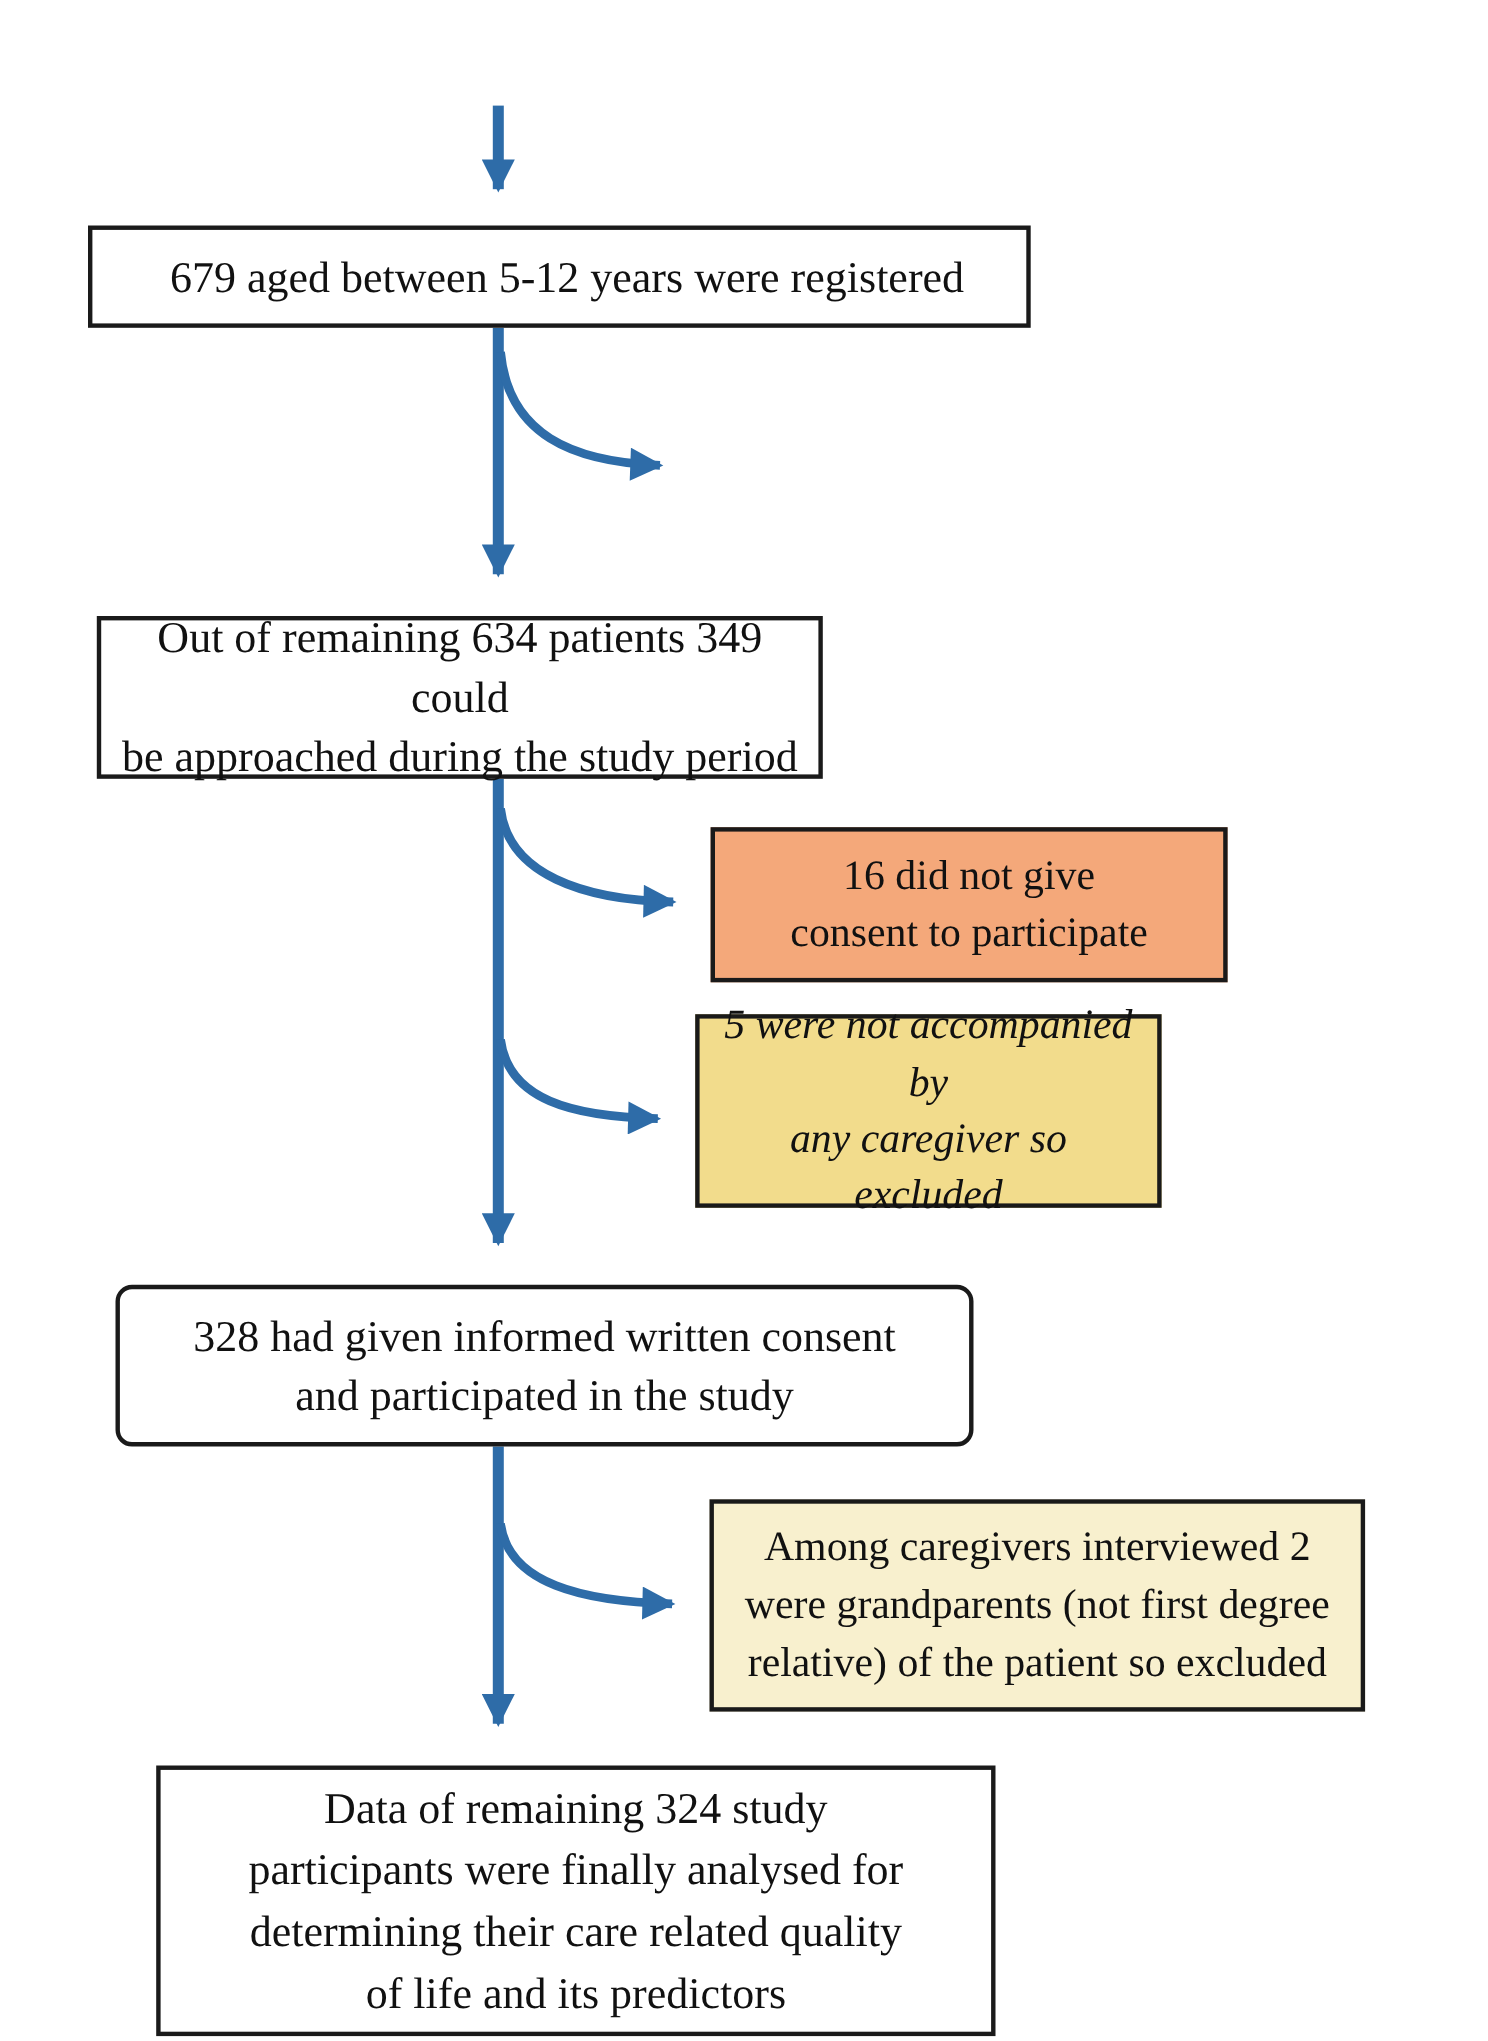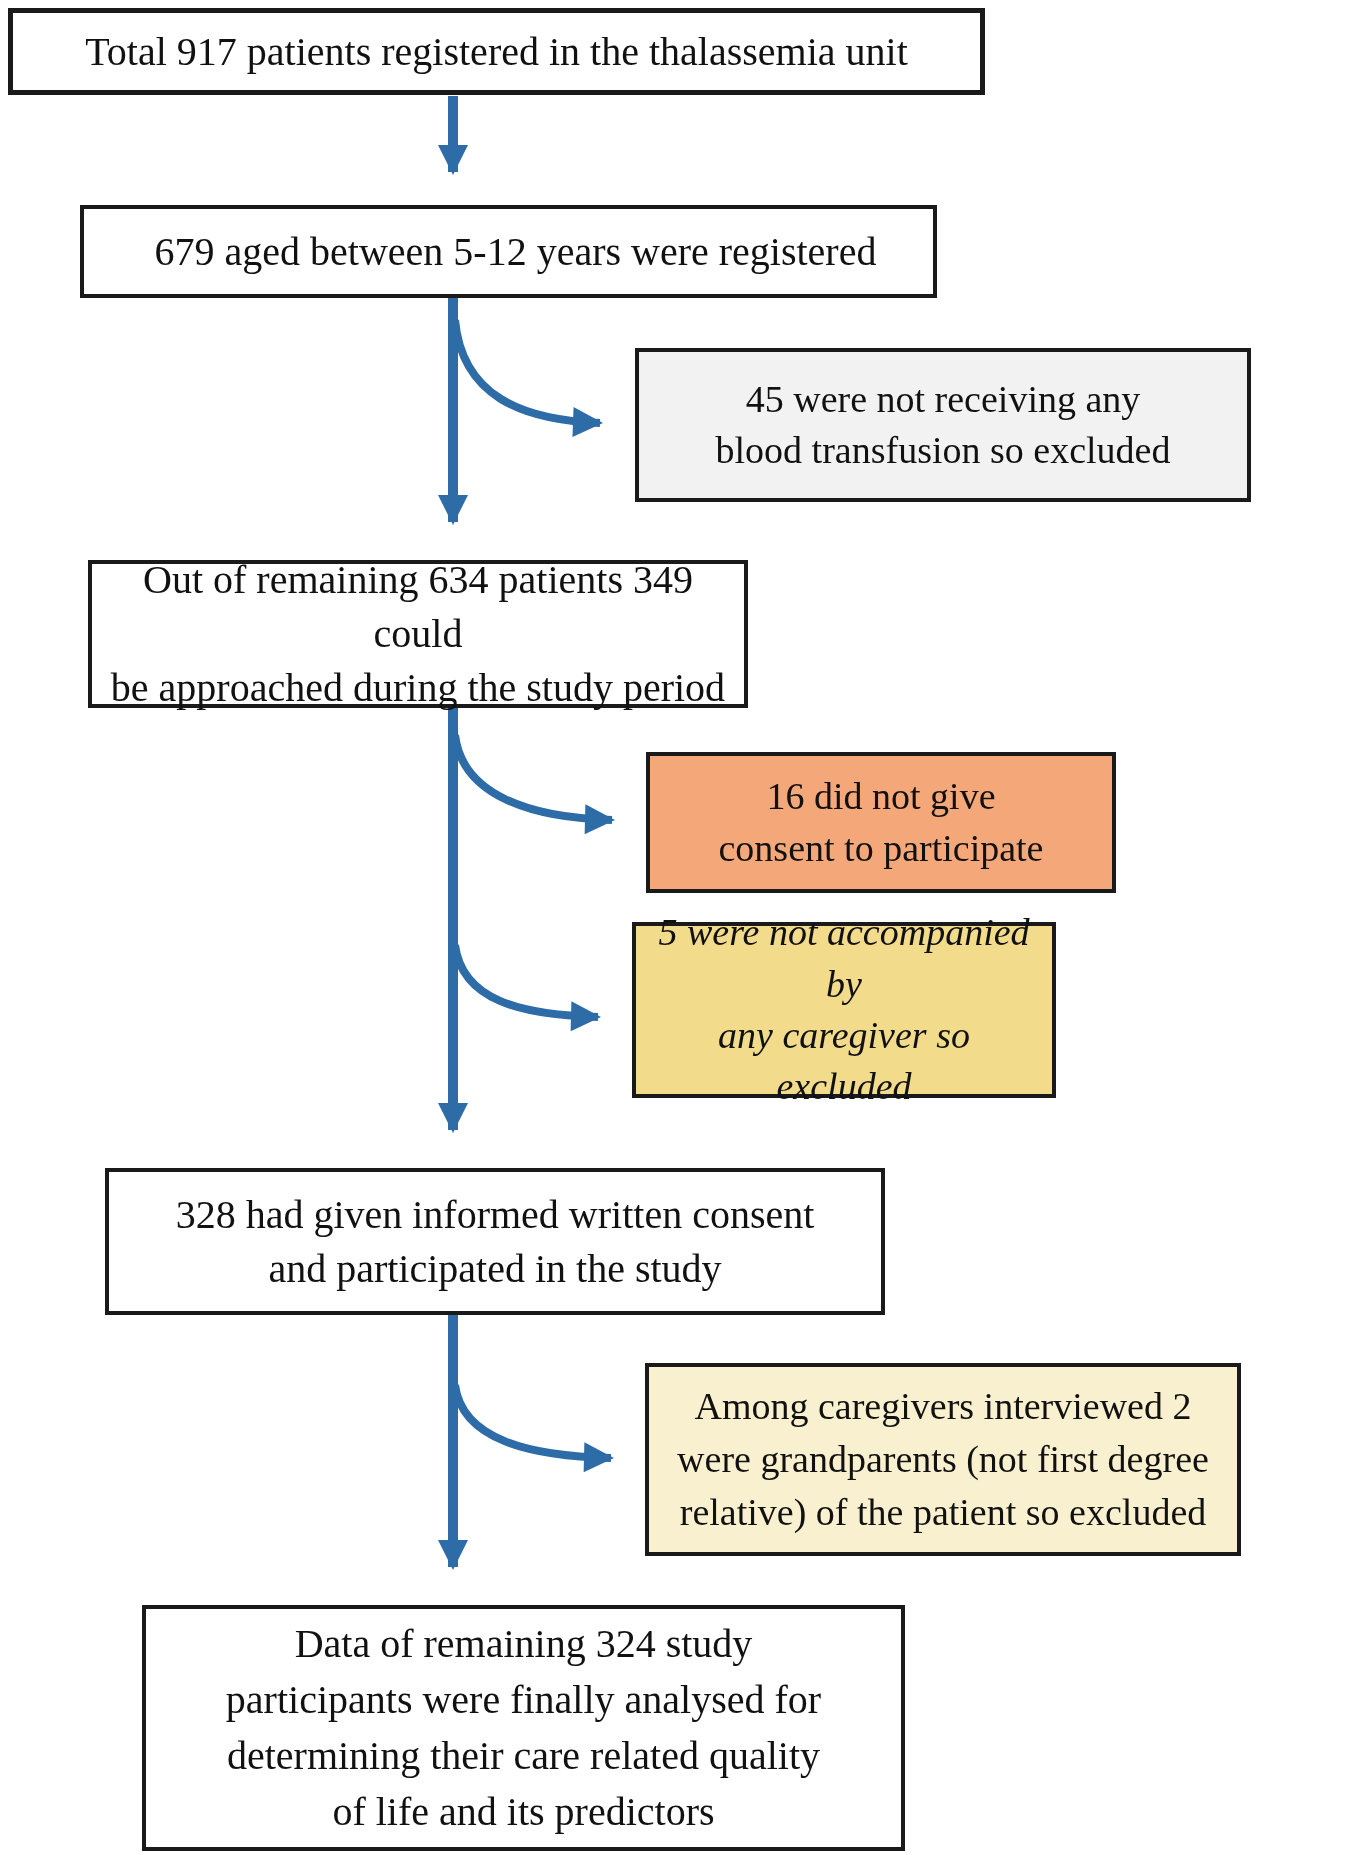--- a/index.html
+++ b/index.html
@@ -21,21 +21,21 @@
     text-align:center;
     white-space:pre-line;
     line-height:1.35;
     padding:4px 10px;
   }
   .main  { font-size:40px; }
   .side  { font-size:38px; }
   .b-a { left:8px;   top:8px;    width:977px; height:87px;  border-width:5px; }
   .b-b { left:80px;  top:205px;  width:857px; height:93px;padding-left:24px;  }
   .b-c { left:88px;  top:560px;  width:660px; height:148px; }
-  .b-d { left:105px; top:1168px; width:780px; height:147px; }
+  .b-d { left:105px; top:1168px; width:780px; height:147px;border-radius:15px; }
   .b-e { left:142px; top:1605px; width:763px; height:246px; line-height:1.4; }
   .s-1 { left:635px; top:348px;  width:616px; height:154px; background:#f2f2f2; }
   .s-2 { left:646px; top:752px;  width:470px; height:141px; background:#f4a87a;font-family:Liberation Serif, serif; }
   .s-3 { left:632px; top:922px;  width:424px; height:176px; background:#f2dc8c;font-style:italic; }
   .s-4 { left:645px; top:1363px; width:596px; height:193px; background:#f8f0ce; line-height:1.4; }
 </style>
 </head>
 <body>
 
 <div class="canvas">
@@ -51,23 +51,20 @@
     <path d="M453,298 L453,522" stroke="#2e6ca8" stroke-width="10" fill="none" marker-end="url(#ah)"></path>
     <path d="M453,708 L453,1130" stroke="#2e6ca8" stroke-width="10" fill="none" marker-end="url(#ah)"></path>
     <path d="M453,1315 L453,1567" stroke="#2e6ca8" stroke-width="10" fill="none" marker-end="url(#ah)"></path>
 
     <path d="M455,320 C462,395 520,420 600,423" stroke="#2e6ca8" stroke-width="8" fill="none" marker-end="url(#ah)"></path>
     <path d="M455,735 C462,795 530,818 612,820" stroke="#2e6ca8" stroke-width="8" fill="none" marker-end="url(#ah)"></path>
     <path d="M455,945 C462,1000 520,1015 598,1017" stroke="#2e6ca8" stroke-width="8" fill="none" marker-end="url(#ah)"></path>
     <path d="M455,1385 C462,1440 530,1456 611,1458" stroke="#2e6ca8" stroke-width="8" fill="none" marker-end="url(#ah)"></path>
   </svg>
 
-  <div class="fbox main b-a">
-    <span>Total 917 patients registered in the thalassemia unit</span>
-  </div>
 
   <div class="fbox main b-b">
     <span>679 aged between 5-12 years were registered</span>
   </div>
 
   <div class="fbox main b-c">
     <span>Out of remaining 634 patients 349 could
 be approached during the study period</span>
   </div>
 
@@ -76,24 +73,20 @@
 and participated in the study</span>
   </div>
 
   <div class="fbox main b-e">
     <span>Data of remaining 324 study
 participants were finally analysed for
 determining their care related quality
 of life and its predictors</span>
   </div>
 
-  <div class="fbox side s-1">
-    <span>45 were not receiving any
-blood transfusion so excluded</span>
-  </div>
 
   <div class="fbox side s-2">
     <span>16 did not give
 consent to participate</span>
   </div>
 
   <div class="fbox side s-3">
     <span>5 were not accompanied by
 any caregiver so excluded</span>
   </div>

